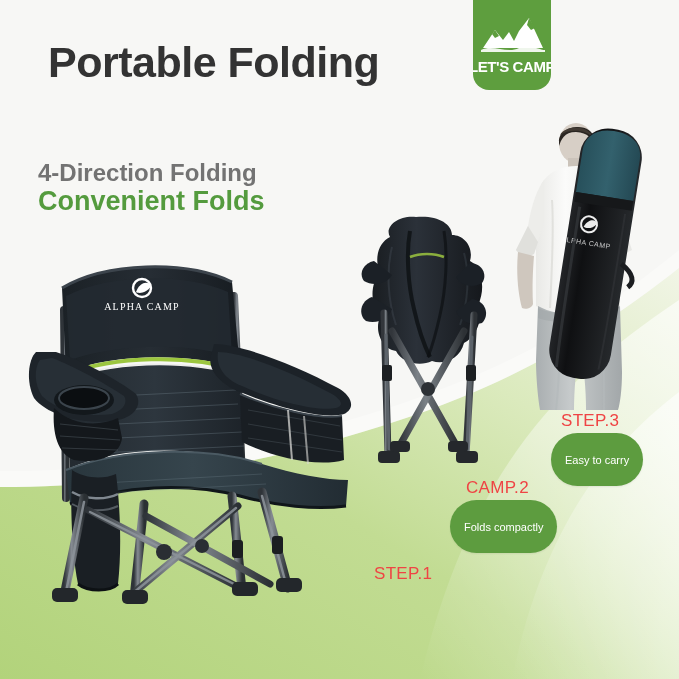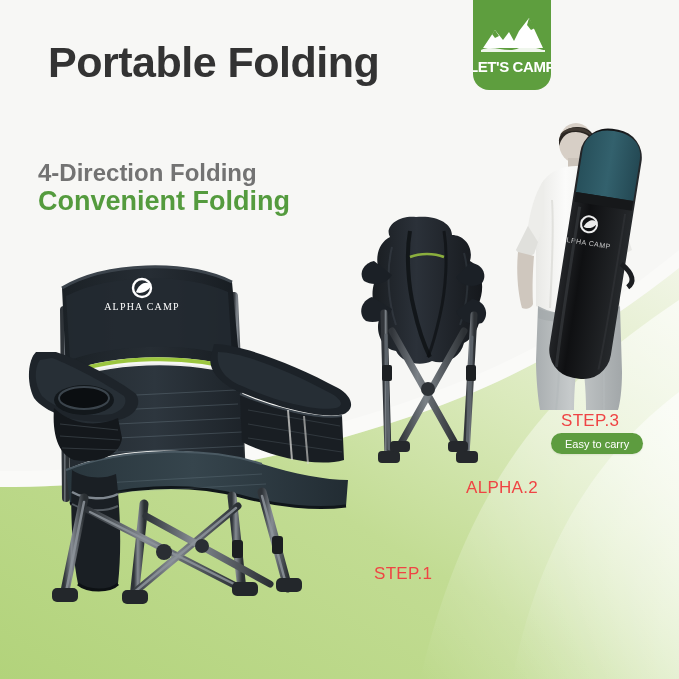--- a/index.html
+++ b/index.html
@@ -41,21 +41,21 @@
   .brand svg{position:absolute;left:0;top:14px;}
 
   
   .step-label{
     position:absolute;font-size:17px;font-weight:normal;color:#ef4444;
     white-space:nowrap;letter-spacing:0.3px;
   }
   .badge{
     position:absolute;display:flex;align-items:center;justify-content:center;
     background:#5d9c3f;color:#ffffff;border-radius:999px;
-    font-size:11px;white-space:nowrap;padding:0 14px;height:21px;
+    font-size:11px;white-space:nowrap;padding:16px 14px;height:21px;
     box-shadow:0 1px 2px rgba(0,0,0,.07);
   }
 
   .s1-label{left:374px;top:552px;margin-top:12px;}
   .s1-badge{left:362px;top:576px;}
   .s2-label{left:466px;top:478px;}
   .s2-badge{left:450px;top:500px;}
   .s3-label{left:561px;top:411px;}
   .s3-badge{left:551px;top:433px;}
 
@@ -95,21 +95,21 @@
 
       <path d="M679 300 C 560 380, 470 470, 420 679 L679 679 Z" fill="url(#gSwoosh)" opacity=".75"></path>
       <path d="M679 392 C 600 452, 540 540, 512 679 L679 679 Z" fill="url(#gSwoosh2)" opacity=".8"></path>
 
       <path d="M0 487 C 120 487, 250 470, 400 420 C 520 380, 600 330, 679 268 L679 250 C 600 314, 520 364, 400 404 C 250 454, 120 471, 0 471 Z" fill="#ffffff" opacity=".35"></path>
     </svg>
   </div>
 
   <div class="title">Portable Folding</div>
   <div class="sub1">4-Direction Folding</div>
-  <div class="sub2">Convenient Folding</div>
+  <div class="sub2">Convenient Folds</div>
 
   <div class="brand">
     <svg width="78" height="90" viewBox="0 0 78 90">
       <g>
         <path d="M10 48 L22 30 L30 40 L36 32 L41 41 L46 31 L56 18 L70 48 Z" fill="#ffffff"></path>
         <path d="M56 18 L62 28 L58 30 L54 25 Z" fill="#5e9e3e"></path>
         <path d="M22 30 L26 36 L22 38 L19 34 Z" fill="#5e9e3e"></path>
         <path d="M8 50 C 20 44, 34 54, 46 48 C 56 43, 66 50, 72 50 L72 52 L8 52 Z" fill="#ffffff" opacity=".9"></path>
       </g>
       <text x="39" y="72" text-anchor="middle" font-family="Liberation Sans, sans-serif" font-size="15" font-weight="bold" fill="#ffffff" letter-spacing="-0.4">LET'S CAMP</text>
@@ -406,18 +406,19 @@
 
       <g fill="#1b1e21">
         <rect x="246" y="288" width="11" height="18" rx="3"></rect>
         <rect x="206" y="292" width="11" height="18" rx="3"></rect>
       </g>
     </svg>
   </div>
 
   <div class="step-label s1-label">STEP.1</div>
 
-  <div class="step-label s2-label">ALPHA.2</div>
+  <div class="step-label s2-label">CAMP.2</div>
+  <div class="badge s2-badge">Folds compactly</div>
 
   <div class="step-label s3-label">STEP.3</div>
   <div class="badge s3-badge">Easy to carry</div>
 
 </div>
 
 </body></html>

